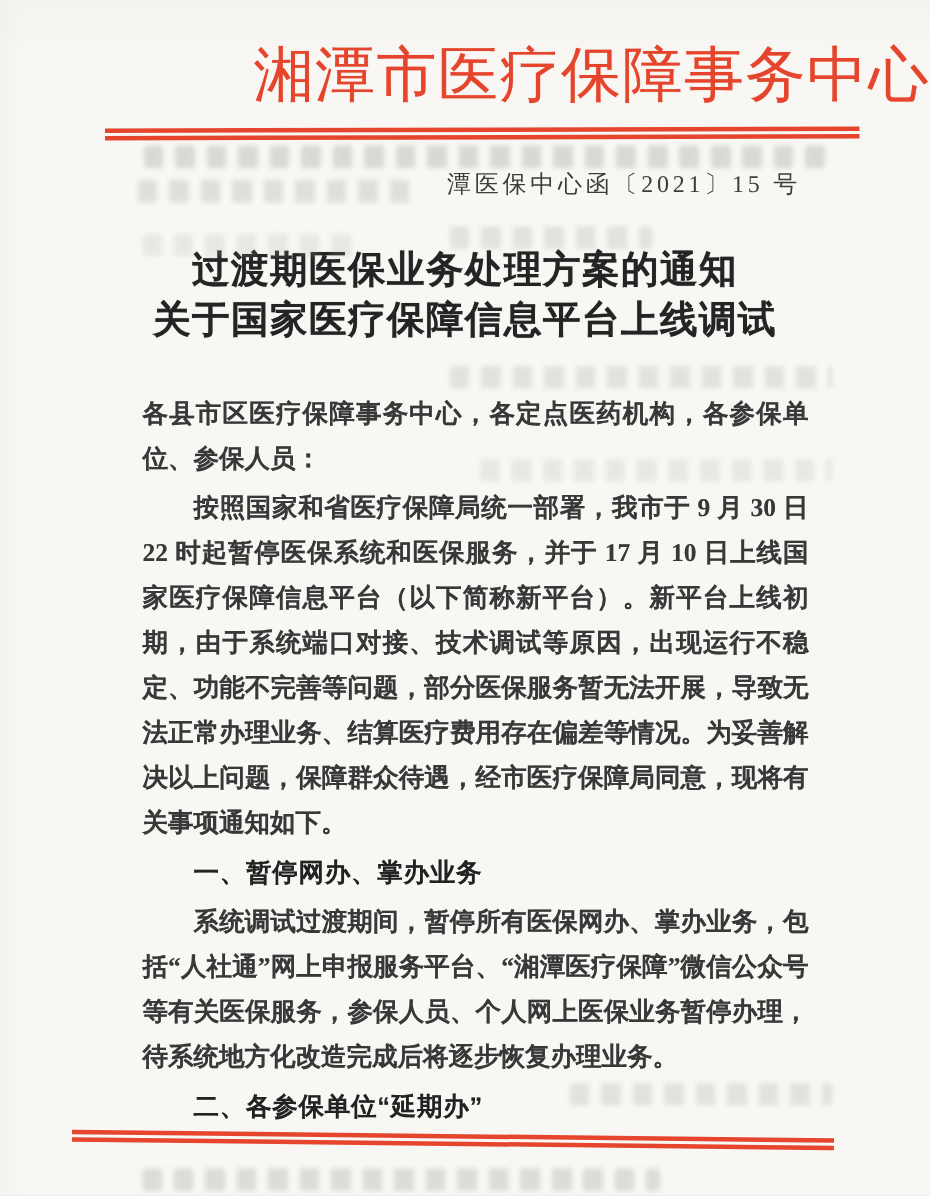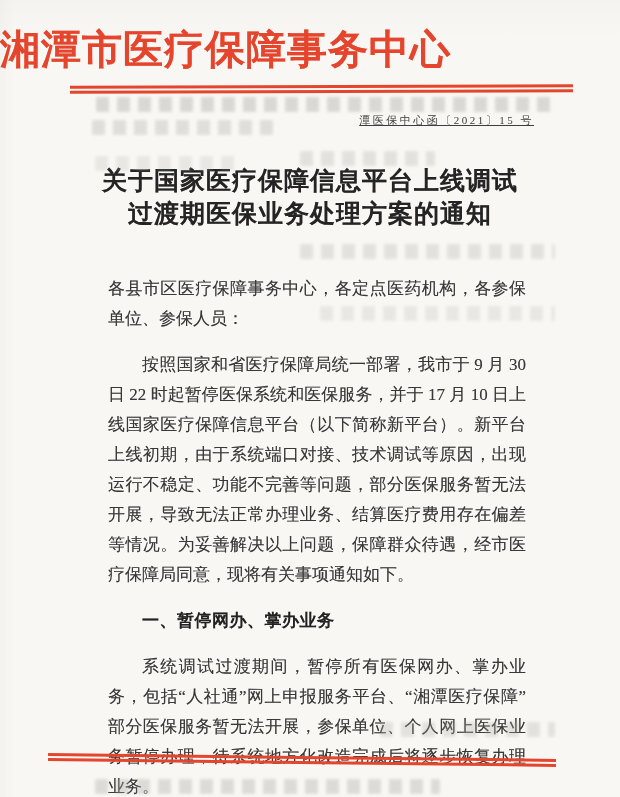--- a/index.html
+++ b/index.html
@@ -15,23 +15,23 @@
     font-family: "Liberation Serif", "DejaVu Serif", serif;
     color: var(--ink, #3a3a3a);
   }
 
   
   .org-name {
     position: absolute;
     top: 22px;
     left: 0;
     right: 0;
-    text-align: left;
+    text-align: right;
     font-size: 40px;
-    font-weight: 700;
+    font-weight: 400;
     letter-spacing: 1px;
     color: var(--accent-red, #e5452c);
     text-shadow: 0 0 0.5px rgba(229,69,44,0.6);
     white-space: nowrap;
   }
 
   
   .rule {
     position: absolute;
     height: 8px;
@@ -40,25 +40,24 @@
     box-sizing: border-box;
   }
   .rule-top { top: 85px; left: 70px; width: 503px; transform: rotate(-0.15deg); }
   .rule-bottom { top: 756px; left: 48px; width: 508px; transform: rotate(0.65deg); }
 
   
   .doc-number {
     position: absolute;
     top: 113px;
     right: 86px;
-    font-size: 11px;
+    font-size: 16px;
     letter-spacing: 2.5px;
     color: #3d3d3d;
     white-space: nowrap;
-    text-decoration: underline;
   }
 
   
   .title {
     position: absolute;
     top: 164px;
     left: 0;
     right: 0;
     text-align: center;
     font-size: 25px;
@@ -75,21 +74,21 @@
     top: 258px;
     left: 92px;
     width: 450px;
     font-size: 17px;
     line-height: 30px;
     text-align: justify;
     text-justify: inter-ideograph;
     color: #383838;
     text-shadow: 0 0 0.4px rgba(0,0,0,0.35);
   }
-  .body-block p { margin: 16px; }
+  .body-block p { margin: 3px; font-weight: bold; }
   .para { text-indent: 2em; }
   .heading {
     text-indent: 2em;
     font-weight: 700;
     color: #222;
     font-family: "Liberation Sans", "DejaVu Sans", sans-serif;
     font-size: 17px;
     letter-spacing: 0.5px;
   }
 
@@ -108,29 +107,29 @@
 
 <div class="page">
 
   <div class="org-name">湘潭市医疗保障事务中心</div>
 
   <div class="rule rule-top"></div>
 
   <div class="doc-number">潭医保中心函〔2021〕15 号</div>
 
   <div class="title">
+    <div>过渡期医保业务处理方案的通知</div>
     <div>关于国家医疗保障信息平台上线调试</div>
-    <div>过渡期医保业务处理方案的通知</div>
   </div>
 
   <div class="body-block">
     <p class="salutation">各县市区医疗保障事务中心，各定点医药机构，各参保单位、参保人员：</p>
     <p class="para">按照国家和省医疗保障局统一部署，我市于 9 月 30 日 22 时起暂停医保系统和医保服务，并于 17 月 10 日上线国家医疗保障信息平台（以下简称新平台）。新平台上线初期，由于系统端口对接、技术调试等原因，出现运行不稳定、功能不完善等问题，部分医保服务暂无法开展，导致无法正常办理业务、结算医疗费用存在偏差等情况。为妥善解决以上问题，保障群众待遇，经市医疗保障局同意，现将有关事项通知如下。</p>
     <p class="heading">一、暂停网办、掌办业务</p>
-    <p class="para">系统调试过渡期间，暂停所有医保网办、掌办业务，包括“人社通”网上申报服务平台、“湘潭医疗保障”部分医保服务暂无法开展，参保单位、个人网上医保业务暂停办理，待系统地方化改造完成后将逐步恢复办理业务。</p>
+    <p class="para">系统调试过渡期间，暂停所有医保网办、掌办业务，包括“人社通”网上申报服务平台、“湘潭医疗保障”微信公众号等有关医保服务，参保人员、个人网上医保业务暂停办理，待系统地方化改造完成后将逐步恢复办理业务。</p>
     <p class="heading">二、各参保单位“延期办”</p>
   </div>
 
   <div class="rule rule-bottom"></div>
 
   <div class="ghost" style="top:97px;  left:96px;  width:458px; opacity:.40;"></div>
   <div class="ghost" style="top:120px; left:92px;  width:185px; opacity:.32;"></div>
   <div class="ghost" style="top:151px; left:300px; width:135px; opacity:.28;"></div>
   <div class="ghost" style="top:156px; left:95px;  width:140px; opacity:.20;"></div>
   <div class="ghost" style="top:244px; left:300px; width:255px; opacity:.28;"></div>

